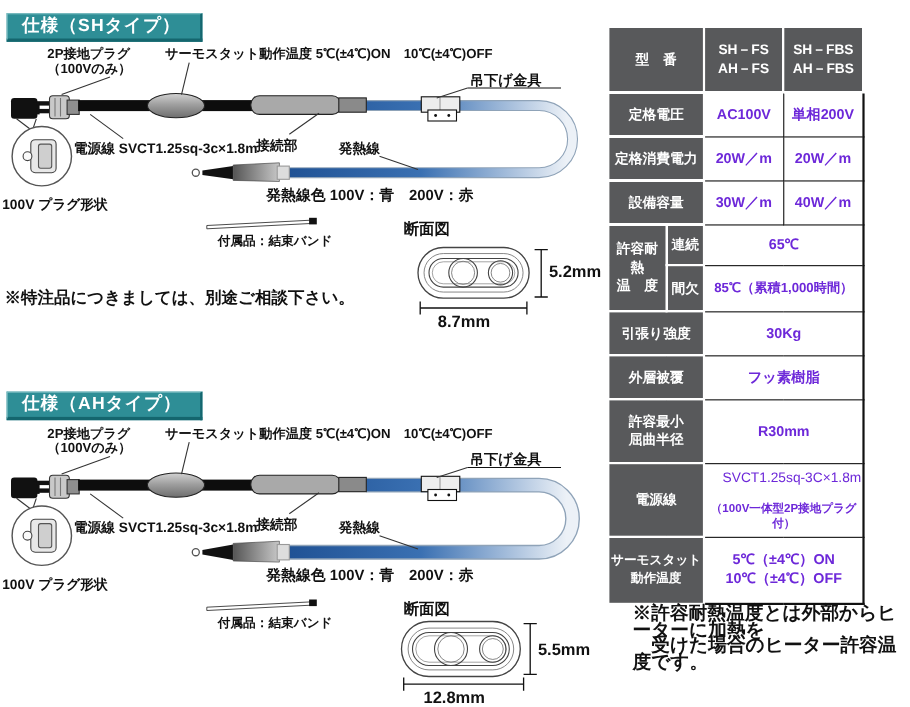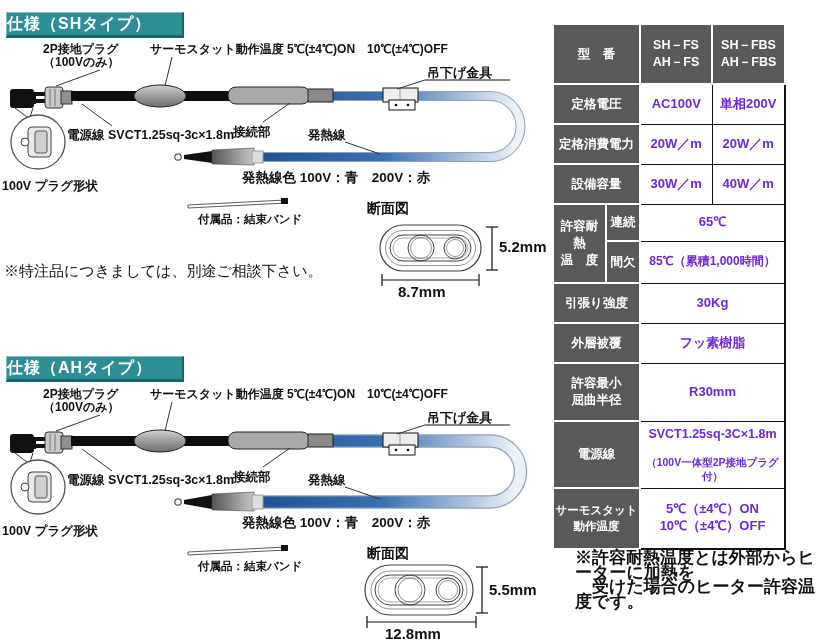--- a/index.html
+++ b/index.html
@@ -1,41 +1,41 @@
 <!DOCTYPE html>
 <html><head>
 <meta charset="utf-8">
 <style>
   html,body{margin:0;padding:0;background:#fff;}
   #page{position:relative;width:827px;height:643px;background:#fff;overflow:hidden;
         font-family:"Liberation Sans",sans-serif;}
   .sec-hdr{position:absolute;left:6px;width:178px;height:26px;box-sizing:border-box;
         background:#2E8E96;border-bottom:3px solid #14666E;border-right:2px solid #14666E;
         border-top:1px solid #7FBFC4;border-left:1px solid #7FBFC4;
-        color:#fff;font-weight:bold;font-size:16px;line-height:22px;
+        color:#fff;font-weight:bold;font-size:16px;line-height:22px;padding-left:13px;
         letter-spacing:1px;}
   .diagram{position:absolute;left:0;z-index:1;}
   svg text{font-family:"Liberation Sans",sans-serif;font-weight:bold;fill:#111;}
   .t11{font-size:11.5px}.t12{font-size:12px}.t125{font-size:12.5px}
   .t13{font-size:13px}.t135{font-size:13.5px}.t14{font-size:14px}.t15{font-size:15px}
   .leader{stroke:#333;stroke-width:1;fill:none;}
   .dim{stroke:#111;stroke-width:1.2;fill:none;}
   .wire-outline{fill:none;stroke:#8FA3B8;stroke-width:10;}
   .wire-outline.thick{stroke-width:13.5;}
   .wire-fill{fill:none;}
   .ring{fill:none;}
-  #notes{position:absolute;left:4px;top:261px;z-index:2;font-weight:normal;font-size:15px;
+  #notes{position:absolute;left:4px;top:261px;z-index:2;font-weight:bold;font-size:15px;
         line-height:19px;color:#111;white-space:nowrap;}
   #spec-table{position:absolute;left:552px;top:23px;border-collapse:collapse;
         table-layout:fixed;width:232px;border:2.5px solid #111;}
   #spec-table td{box-sizing:border-box;text-align:center;vertical-align:middle;
         white-space:pre-line;overflow:hidden;}
   .c-lbl{background:#58595B;color:#fff;border:2px solid #fff;font-weight:bold;font-size:12.5px;line-height:1.35;}
   .c-val{background:#fff;color:#6d28d9;border:1.5px solid #111;font-weight:bold;font-size:13px;line-height:1.3;}
-  .cord-main{display:block;font-size:12.5px;font-weight:bold;}
+  .cord-main{display:block;font-size:12.5px;font-weight:normal;text-align:right;}
   .cord-sub{display:block;font-size:10.5px;font-weight:bold;margin-top:14px;}
   #table-footnote{position:absolute;left:575px;top:551px;width:250px;font-weight:bold;
         font-size:17px;line-height:14.5px;color:#111;white-space:pre-line;}
 </style>
 </head>
 <body>
 
 <div id="page">
 
   <div class="sec-hdr" style="top:12px;">仕様（SHタイプ）</div>

